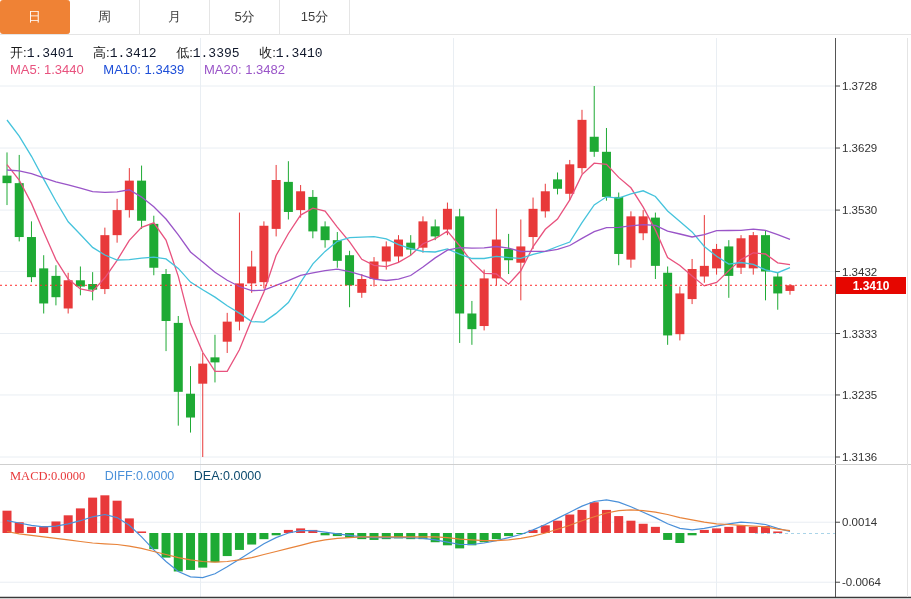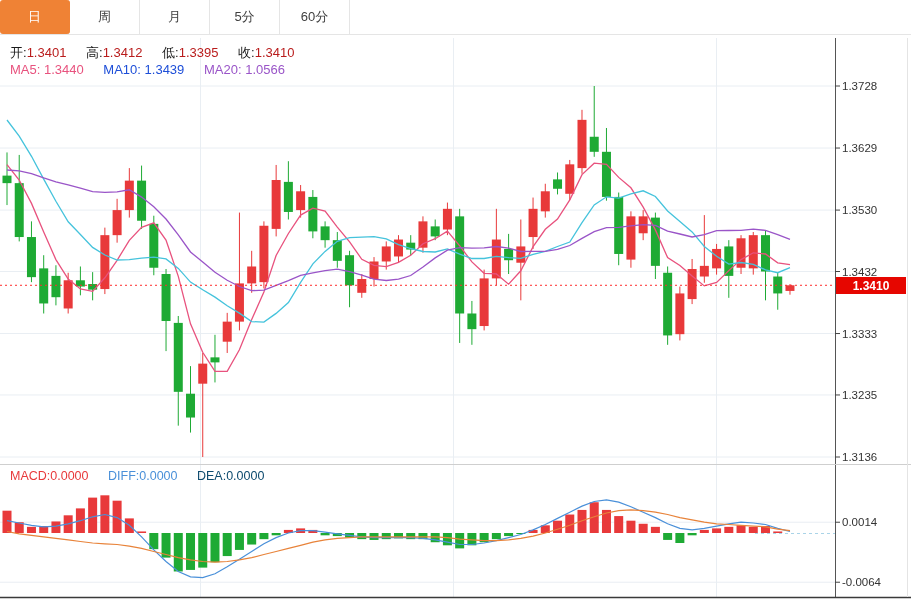--- a/index.html
+++ b/index.html
@@ -11,53 +11,53 @@
           border-bottom:1px solid #e5e5e5;display:flex;z-index:3;}
   .tab{width:70px;height:34px;box-sizing:border-box;border-right:1px solid #e5e5e5;
        display:flex;align-items:center;justify-content:center;font-size:13px;color:#404040;cursor:pointer;}
   .tab.active{background:#ef8235;color:#fff;border-radius:3px;border-right:1px solid #ef8235;}
   
   .legend{position:absolute;left:10px;z-index:2;white-space:nowrap;}
   .legend-ohlc{top:44px;font-size:13px;color:#1a1a1a;}
   .legend-ma{top:62px;font-size:13px;}
   .legend-macd{top:469px;font-size:12.5px;}
   .lg-item{margin-right:16px;}
-  .lg-value{color:#b91c1c;}
+  .lg-value{color:#0f172a;font-family:Liberation Mono, monospace;}
   .ma5{color:#e8527e;} .ma10{color:#1d4ed8;} .ma20{color:#9a55c8;}
-  .macd-v{color:#e8393b;} .diff-v{color:#4a90d9;} .dea-v{color:#0c4a6e;}
+  .macd-v{color:#e8393b;font-family:Liberation Serif, serif;} .diff-v{color:#4a90d9;} .dea-v{color:#0c4a6e;}
   
   .price-badge{position:absolute;left:836px;top:277px;width:70px;height:17px;background:#e60600;
                color:#fff;font-size:12px;font-weight:bold;display:flex;align-items:center;
                justify-content:center;z-index:2;}
   #chart-svg{position:absolute;left:0;top:0;z-index:1;}
 </style>
 </head>
 <body>
 
 <div id="app">
 
   <div class="tabbar">
     <div class="tab active">日</div>
     <div class="tab">周</div>
     <div class="tab">月</div>
     <div class="tab">5分</div>
-    <div class="tab">60分</div>
+    <div class="tab">15分</div>
   </div>
 
   <div class="legend legend-ohlc">
     <span class="lg-item"><span>开:</span><span class="lg-value">1.3401</span></span>
     <span class="lg-item"><span>高:</span><span class="lg-value">1.3412</span></span>
     <span class="lg-item"><span>低:</span><span class="lg-value">1.3395</span></span>
     <span class="lg-item"><span>收:</span><span class="lg-value">1.3410</span></span>
   </div>
 
   <div class="legend legend-ma">
     <span class="lg-item ma5"><span>MA5:</span> <span>1.3440</span></span>
     <span class="lg-item ma10"><span>MA10:</span> <span>1.3439</span></span>
-    <span class="lg-item ma20"><span>MA20:</span> <span>1.0566</span></span>
+    <span class="lg-item ma20"><span>MA20:</span> <span>1.3482</span></span>
   </div>
 
   <div class="legend legend-macd">
     <span class="lg-item macd-v"><span>MACD:</span><span>0.0000</span></span>
     <span class="lg-item diff-v"><span>DIFF:</span><span>0.0000</span></span>
     <span class="lg-item dea-v"><span>DEA:</span><span>0.0000</span></span>
   </div>
 
   <div class="price-badge">1.3410</div>
 

